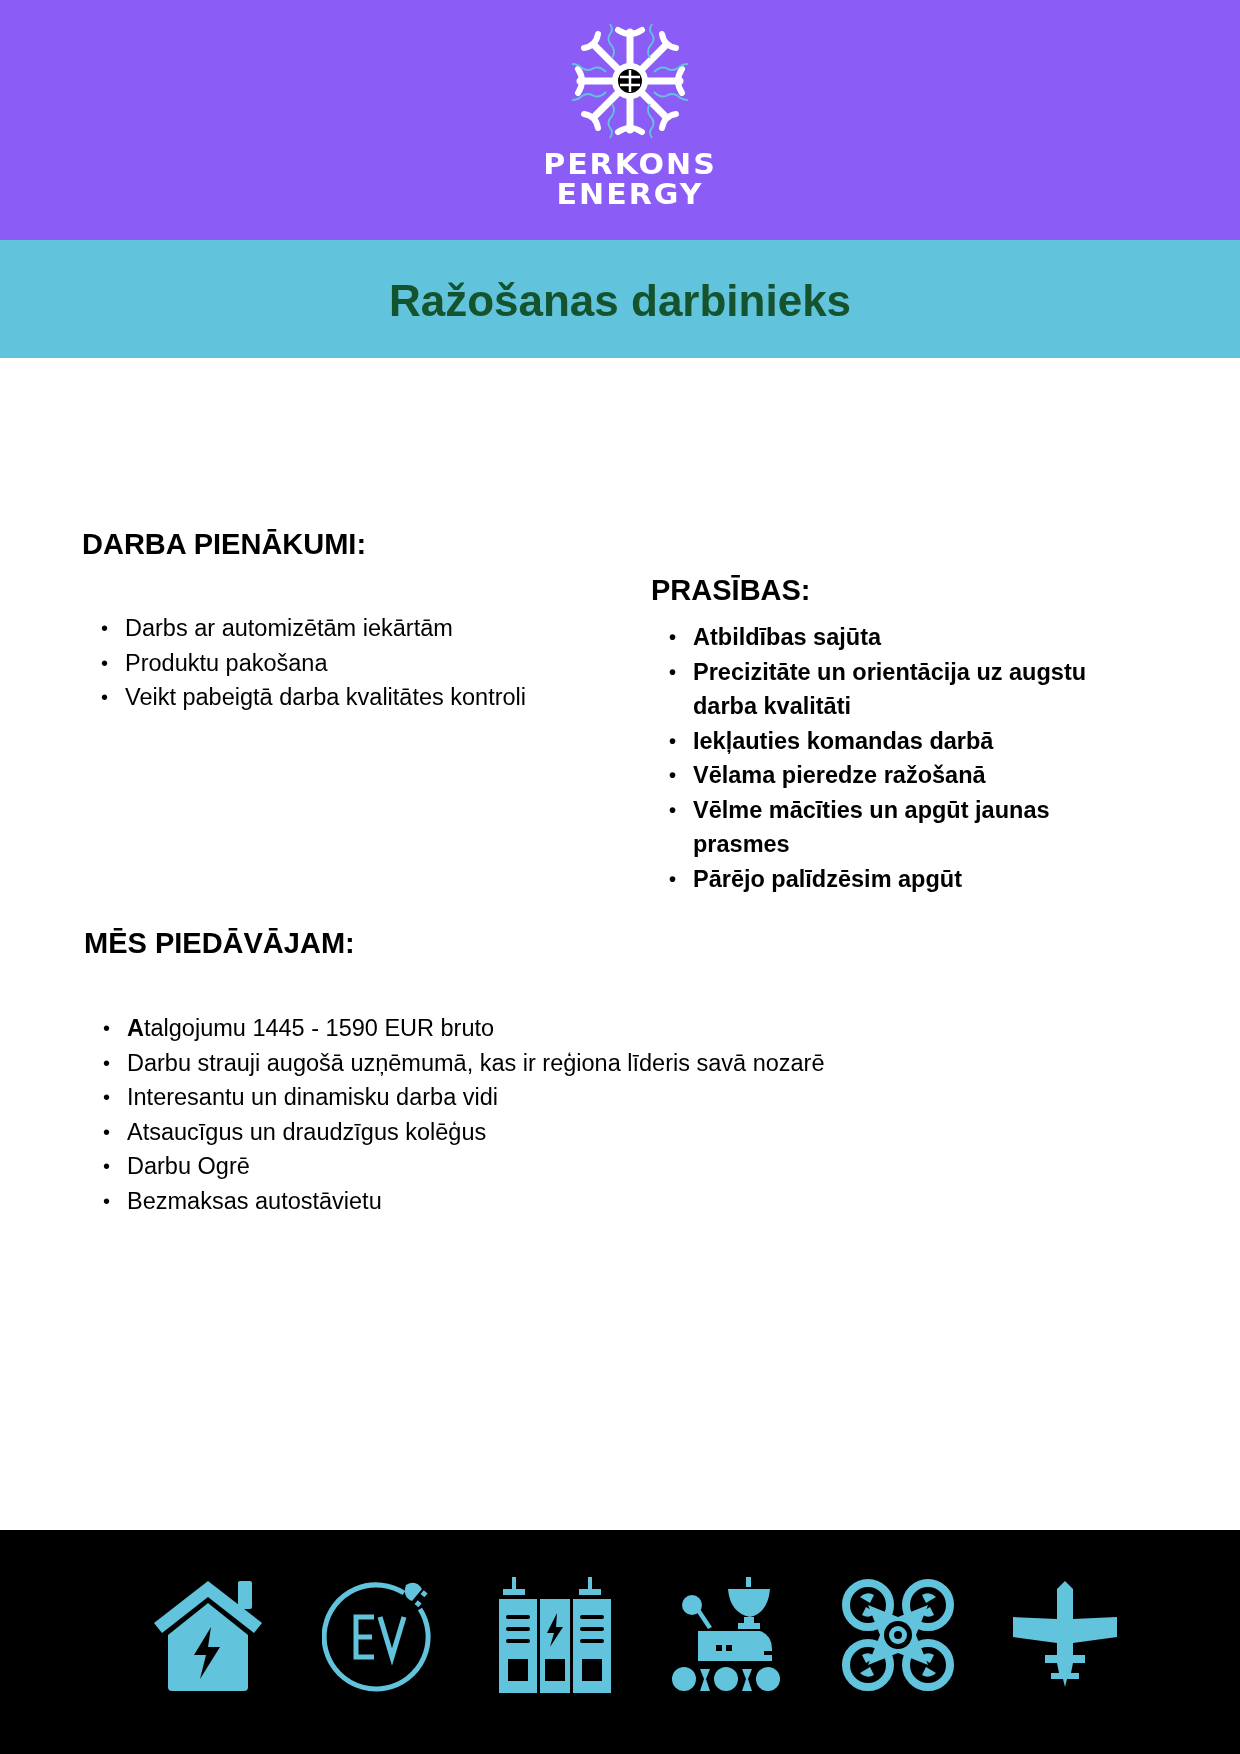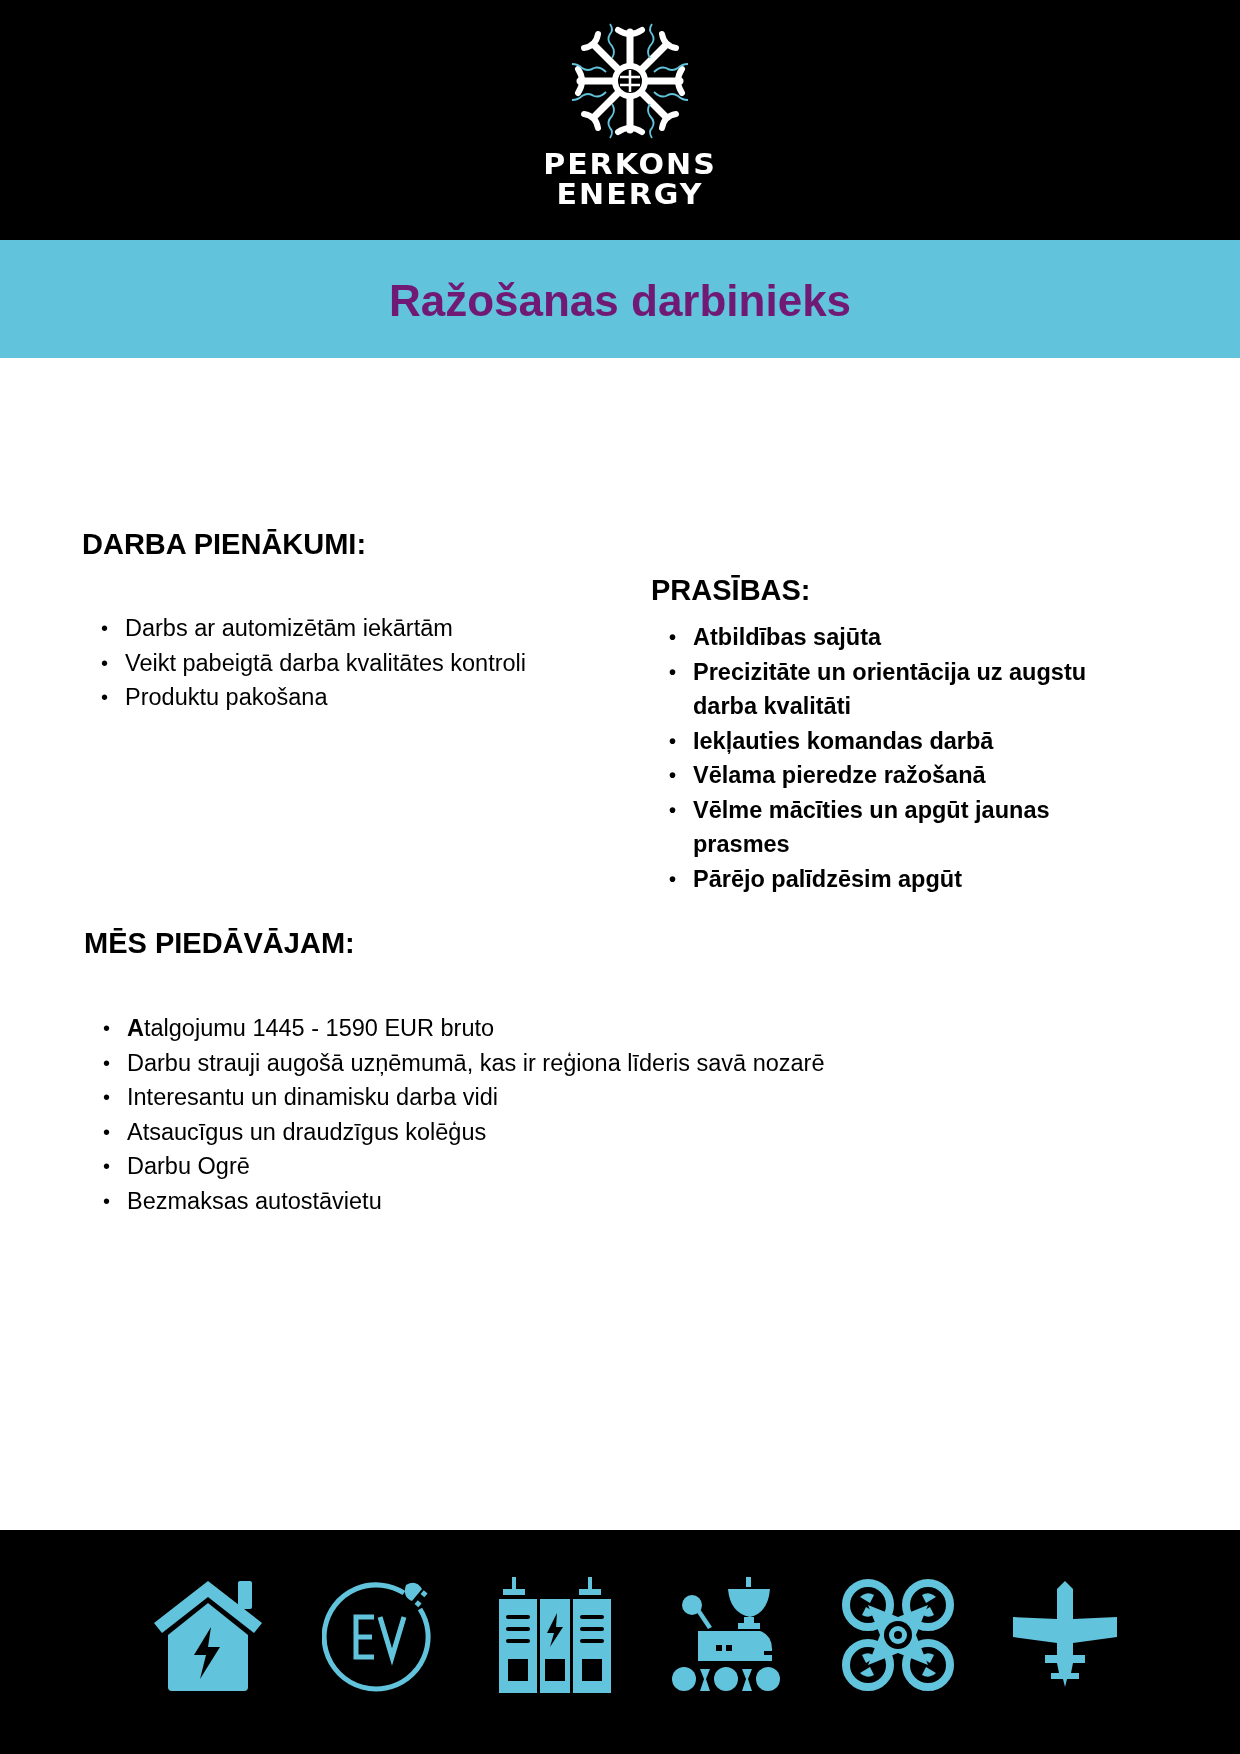--- a/index.html
+++ b/index.html
@@ -1,27 +1,27 @@
 <!DOCTYPE html>
 <html><head>
 <meta charset="utf-8">
 <style>
   * { box-sizing: border-box; margin: 0; padding: 0; }
   html, body { width: 1240px; height: 1754px; background: #ffffff; overflow: hidden; }
   body { font-family: "Liberation Sans", sans-serif; color: #000; position: relative; }
 
-  .header { position: absolute; left: 0; top: 0; width: 1240px; height: 240px; background: #000000; }
+  .header { position: absolute; left: 0; top: 0; width: 1240px; height: 240px; background: #8b5cf6; }
   .logo-emblem { position: absolute; left: 570px; top: 20px; width: 120px; height: 122px; }
   .logo-text { position: absolute; left: 530px; top: 150px; width: 200px; text-align: center; color: #fff;
     font-family: "DejaVu Sans", sans-serif; font-weight: bold; font-size: 30px; line-height: 30px; letter-spacing: 2px; }
   .logo-text div { transform: scaleY(0.92); }
 
   .banner { position: absolute; left: 0; top: 240px; width: 1240px; height: 118px; background: #62c3dc;
     display: flex; align-items: center; justify-content: center; }
-  .banner h1 { font-size: 44px; font-weight: bold; color: #701a75; font-family: "Liberation Sans", sans-serif; margin-top: 4px; }
+  .banner h1 { font-size: 44px; font-weight: bold; color: #14532d; font-family: "Liberation Sans", sans-serif; margin-top: 4px; }
 
   .section-title { position: absolute; font-size: 29px; font-weight: bold; font-family: "Liberation Sans", sans-serif; }
   ul.bullets { position: absolute; list-style: none; font-size: 23.5px; line-height: 34.5px; }
   ul.bullets li { position: relative; padding-left: 42px; }
   ul.bullets li::before { content: "•"; position: absolute; left: 18px; top: 0; font-size: 20px; }
 
   #duties-title { left: 82px; top: 528px; }
   #duties-list { left: 83px; top: 611px; width: 520px; }
   #req-title { left: 651px; top: 526px; margin-top: 48px; }
   #req-list { left: 651px; top: 620px; width: 460px; font-weight: bold; }
@@ -80,22 +80,22 @@
   </div>
 </div>
 
 <div class="banner">
   <h1>Ražošanas darbinieks</h1>
 </div>
 
 <div class="section-title" id="duties-title">DARBA PIENĀKUMI:</div>
 <ul class="bullets" id="duties-list">
   <li>Darbs ar automizētām iekārtām</li>
+  <li>Produktu pakošana</li>
   <li>Veikt pabeigtā darba kvalitātes kontroli</li>
-  <li>Produktu pakošana</li>
 </ul>
 
 <div class="section-title" id="req-title">PRASĪBAS:</div>
 <ul class="bullets" id="req-list">
   <li>Atbildības sajūta</li>
   <li>Precizitāte un orientācija uz augstu darba kvalitāti</li>
   <li>Iekļauties komandas darbā</li>
   <li>Vēlama pieredze ražošanā</li>
   <li>Vēlme mācīties un apgūt jaunas prasmes</li>
   <li>Pārējo palīdzēsim apgūt</li>

